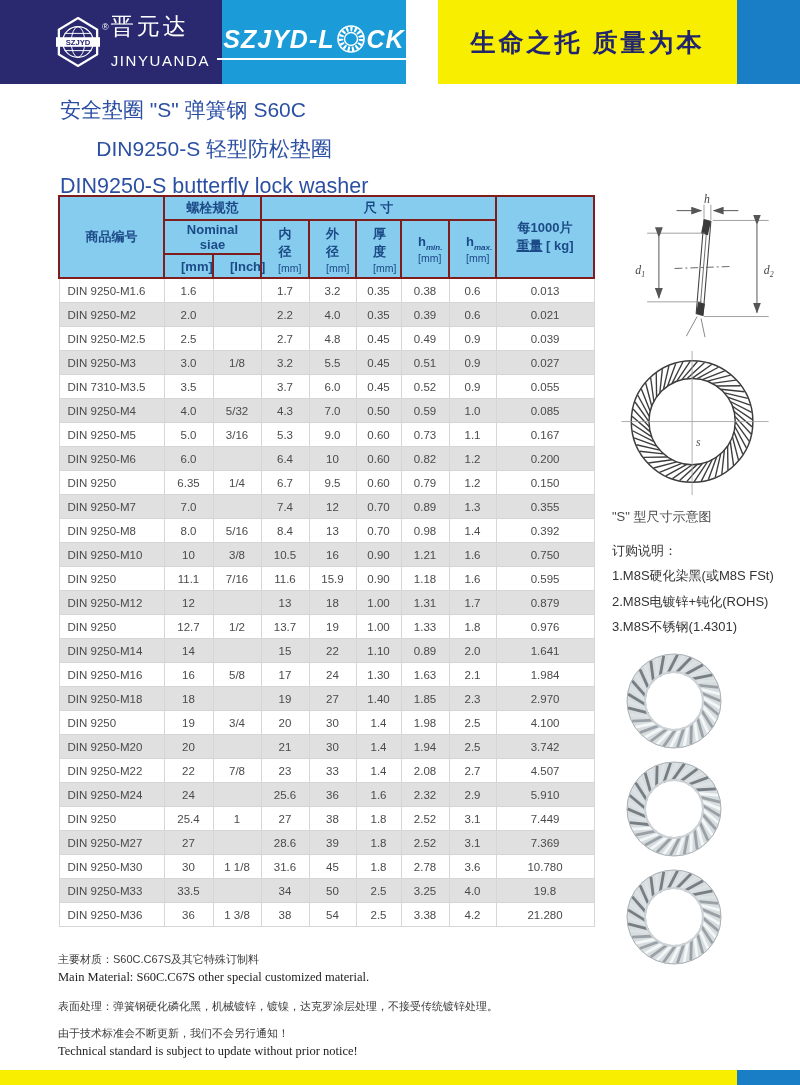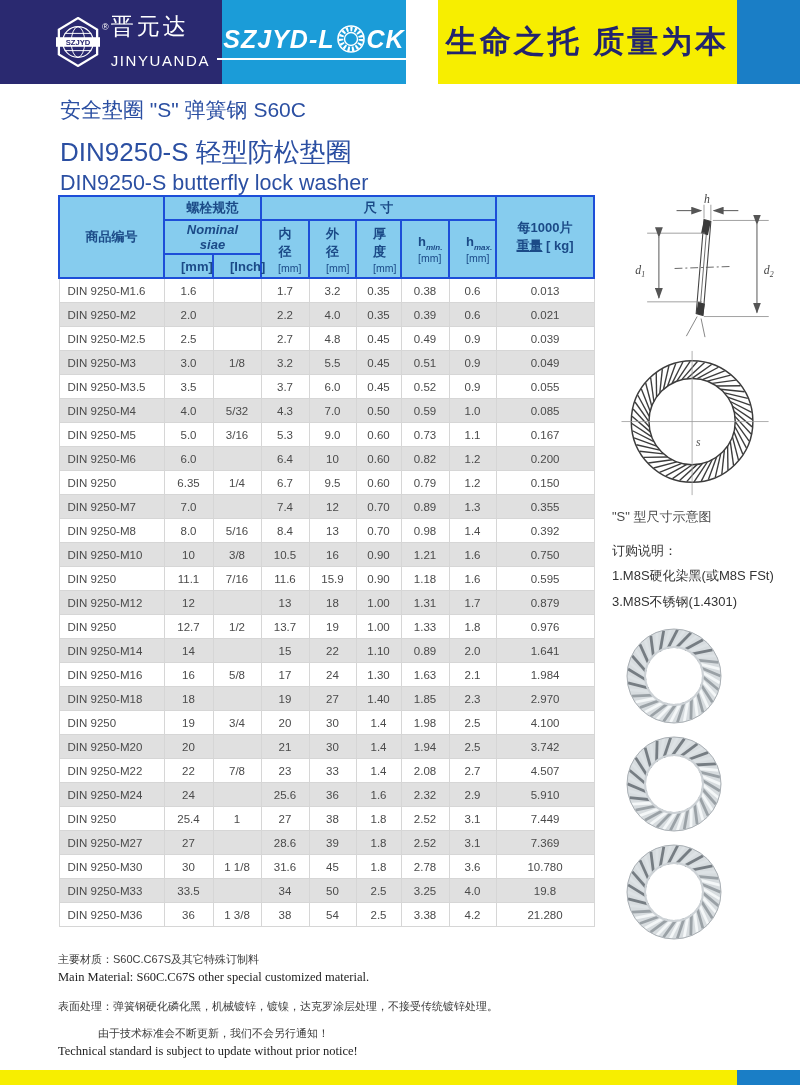--- a/index.html
+++ b/index.html
@@ -12,51 +12,51 @@
   .seg-cyan{left:222px;width:184px;background:#1b9cd8;display:flex;align-items:center;justify-content:center;}
   .seg-yellow{left:438px;width:299px;background:#f7ee00;display:flex;align-items:center;justify-content:center;}
   .seg-blue{left:737px;width:63px;background:#1a7ec6;}
   .reg{color:#fff;font-size:9px;align-self:flex-start;margin:22px 2px 0 2px;}
   .brandcol{display:flex;flex-direction:column;line-height:1.1;}
   .brand-zh{color:#fff;font-size:23px;letter-spacing:3px;}
   .brand-en{color:#fff;font-size:15px;letter-spacing:1.6px;margin-top:14px;}
   .wordmark{position:relative;color:#fff;font-style:italic;font-weight:bold;font-size:25px;
             display:flex;align-items:center;letter-spacing:1px;padding-bottom:6px;}
   .wordmark-underline{position:absolute;left:-6px;right:-6px;bottom:0;height:2px;background:#fff;}
-  .slogan{color:#22246e;font-size:31px;font-weight:bold;letter-spacing:3px;}
+  .slogan{color:#22246e;font-size:25px;font-weight:bold;letter-spacing:3px;}
   
   .title{position:absolute;left:60px;top:96px;color:#2b4fa2;}
   .title .t1{font-size:21px;margin-bottom:11px;}
-  .title .t2{font-size:26px;margin-bottom:1px;}
+  .title .t2{font-size:21px;margin-bottom:11px;text-align:center;}
   .title .t3{font-size:21.5px;text-align:right;}
   
   .spec-table{position:absolute;left:58px;top:195px;border-collapse:collapse;table-layout:fixed;width:535px;}
-  .spec-table th{background:#86ccee;color:#1b4a87;border:2px solid #1d4ed8;font-size:13px;padding:1px 16px;}
+  .spec-table th{background:#86ccee;color:#1b4a87;border:2px solid #7f1d1d;font-size:13px;padding:1px 16px;}
   .spec-table .th-r1{height:24px;}
   .spec-table .th-r2{height:32px;}
   .spec-table .th-r3{height:24px;font-weight:normal;font-size:11px;}
-  .th-nom{font-size:14px;font-style:italic;}
+  .th-nom{font-size:14px;}
   .th-unit{display:block;font-weight:normal;font-size:10.5px;margin-top:1px;}
   .spec-table th sub{font-size:8px;font-style:italic;}
   .u{text-decoration:underline;}
   .spec-table td{border:1px solid #d6d6d6;height:23px;font-size:11.5px;color:#4a4a4a;
                  text-align:center;padding:0;background:#fff;}
   .spec-table tr.alt td{background:#e0e0e0;}
   .spec-table td.prod{text-align:left;padding-left:8px;}
   
   .right-col{position:absolute;left:612px;top:192px;width:188px;}
   .caption{font-size:13px;color:#4a4a4a;margin:4px 0 0 0;}
   .order-notes{margin-top:12px;font-size:13px;color:#333;line-height:1.95;}
   .washer-photos{margin-top:10px;}
   .washer-photos svg{display:block;margin:0 0 4px 10px;}
   
   .footer{position:absolute;left:58px;top:952px;width:650px;}
   .f-zh{font-size:11px;color:#3c3c3c;margin:0 0 3px 0;}
   .f-en{font-family:"Liberation Serif",serif;font-size:12.5px;color:#222;margin:0 0 14px 0;}
-  .f-last{margin-top:12px;margin-left:40px;}
+  .f-last{margin-top:12px;}
   
   .bottombar{position:absolute;left:0;top:1070px;width:800px;height:15px;}
   .bb-yellow{position:absolute;left:0;top:0;width:737px;height:15px;background:#f7ee00;}
   .bb-blue{position:absolute;left:737px;top:0;width:63px;height:15px;background:#1a7ec6;}
   .dim-text{font-style:italic;fill:#444;font-size:12px;font-family:"Liberation Serif",serif;}
 </style>
 </head>
 <body>
 
 <div class="topbar">
@@ -176,24 +176,24 @@
       </tr>
       <tr class="alt">
         <td class="prod">DIN 9250-M3</td>
         <td>3.0</td>
         <td>1/8</td>
         <td>3.2</td>
         <td>5.5</td>
         <td>0.45</td>
         <td>0.51</td>
         <td>0.9</td>
-        <td>0.049</td>
-      </tr>
-      <tr>
-        <td class="prod">DIN 9250-M3.5</td>
+        <td>0.027</td>
+      </tr>
+      <tr>
+        <td class="prod">DIN 7310-M3.5</td>
         <td>3.5</td>
         <td></td>
         <td>3.7</td>
         <td>6.0</td>
         <td>0.45</td>
         <td>0.52</td>
         <td>0.9</td>
         <td>0.055</td>
       </tr>
       <tr class="alt">
@@ -539,20 +539,21 @@
     <line x1="80" y1="3" x2="80" y2="150" stroke="#999" stroke-width="0.8"></line>
     <line x1="8" y1="75" x2="158" y2="75" stroke="#999" stroke-width="0.8"></line>
     <text x="84" y="100" font-size="12" fill="#555" font-family="Liberation Serif, serif" font-style="italic">s</text>
   </svg>
 
   <div class="caption">"S" 型尺寸示意图</div>
 
   <div class="order-notes">
     <div>订购说明：</div>
     <div>1.M8S硬化染黑(或M8S FSt)</div>
+    <div>2.M8S电镀锌+钝化(ROHS)</div>
     <div>3.M8S不锈钢(1.4301)</div>
   </div>
 
   <div class="washer-photos">
     <svg width="104" height="104" viewBox="0 0 104 104">
         <circle cx="52" cy="52" r="47" fill="#d7dcdf"></circle>
         <line x1="80" y1="52" x2="96.42314674434067" y2="65.74168960975229" stroke="#9aa1a6" stroke-width="2.8"></line>
         <line x1="79.6872631343036" y1="56.17318345293288" x2="93.87888433819946" y2="72.2091327519939" stroke="#f4f7f8" stroke-width="2.8"></line>
         <line x1="78.75603856201194" y1="60.253144883505314" x2="90.39911685871604" y2="78.22513726314259" stroke="#9aa1a6" stroke-width="2.8"></line>
         <line x1="77.22712830126774" y1="64.14874469529163" x2="86.06157656123943" y2="83.65531554356747" stroke="#f4f7f8" stroke-width="2.8"></line>

